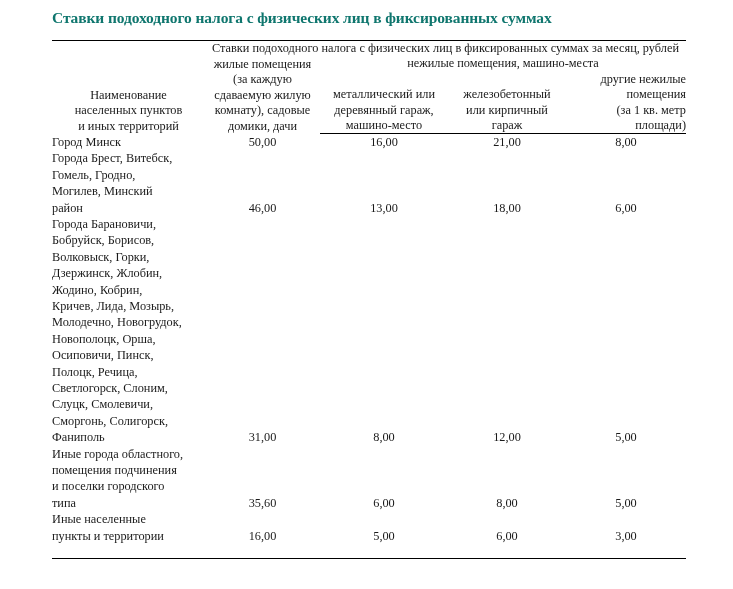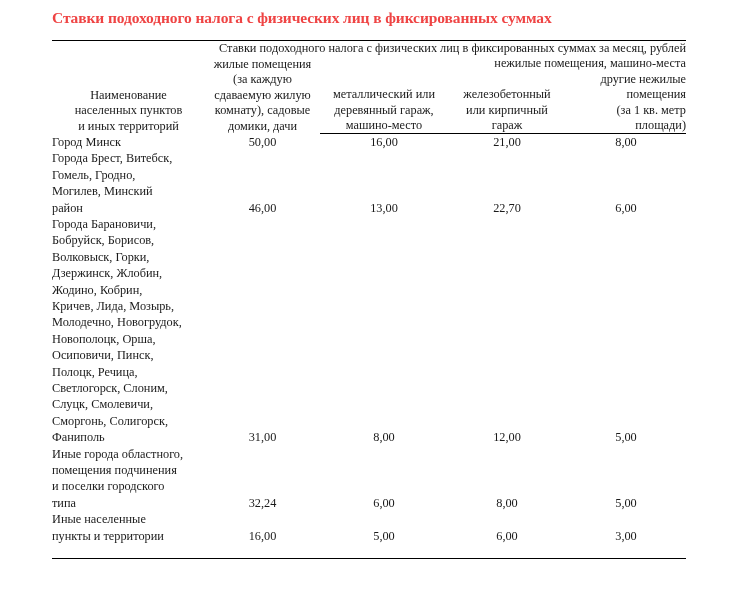--- a/index.html
+++ b/index.html
@@ -25,21 +25,21 @@
   
   .doc-title {
     position: absolute;
     left: 52px;
     top: 8px;
     width: 640px;
     font-size: 15.5px;
     font-weight: bold;
     letter-spacing: -0.1px;
     line-height: 20px;
-    color: #ef4444;
+    color: #0f766e;
   }
 
   
   .tax-table {
     position: absolute;
     left: 52px;
     top: 40px;
     width: 634px;
     border-collapse: collapse;
     table-layout: fixed;
@@ -51,21 +51,21 @@
   .tax-table th {
     padding: 0;
     margin: 0;
     vertical-align: bottom;
     font-weight: normal;
     border: 0;
   }
 
   
   .hdr {
-    text-align: right;
+    text-align: center;
     vertical-align: middle;
     padding: 2px 4px 3px 4px;
     line-height: 15.4px;
   }
   .hdr-top {
     border-bottom: 1px solid #000;
     padding-top: 3px;
     padding-bottom: 2px;
   }
   .vline-l { border-left: 1px solid #000; }
@@ -166,21 +166,21 @@
         <td class="num-cell">8,00</td>
       </tr>
 
       <tr>
         <td class="name-cell" style="white-space: pre-line; margin-top: 36px;">Города Брест, Витебск,
 Гомель, Гродно,
 Могилев, Минский
 район</td>
         <td class="num-cell">46,00</td>
         <td class="num-cell">13,00</td>
-        <td class="num-cell">22,70</td>
+        <td class="num-cell">18,00</td>
         <td class="num-cell">6,00</td>
       </tr>
 
       <tr>
         <td class="name-cell" style="white-space: pre-line;">Города Барановичи,
 Бобруйск, Борисов,
 Волковыск, Горки,
 Дзержинск, Жлобин,
 Жодино, Кобрин,
 Кричев, Лида, Мозырь,
@@ -196,21 +196,21 @@
         <td class="num-cell">8,00</td>
         <td class="num-cell">12,00</td>
         <td class="num-cell">5,00</td>
       </tr>
 
       <tr>
         <td class="name-cell" style="white-space: pre-line;">Иные города областного,
 помещения подчинения
 и поселки городского
 типа</td>
-        <td class="num-cell">32,24</td>
+        <td class="num-cell">35,60</td>
         <td class="num-cell">6,00</td>
         <td class="num-cell">8,00</td>
         <td class="num-cell">5,00</td>
       </tr>
 
       <tr class="row-last">
         <td class="name-cell" style="white-space: pre-line;">Иные населенные
 пункты и территории</td>
         <td class="num-cell">16,00</td>
         <td class="num-cell">5,00</td>

